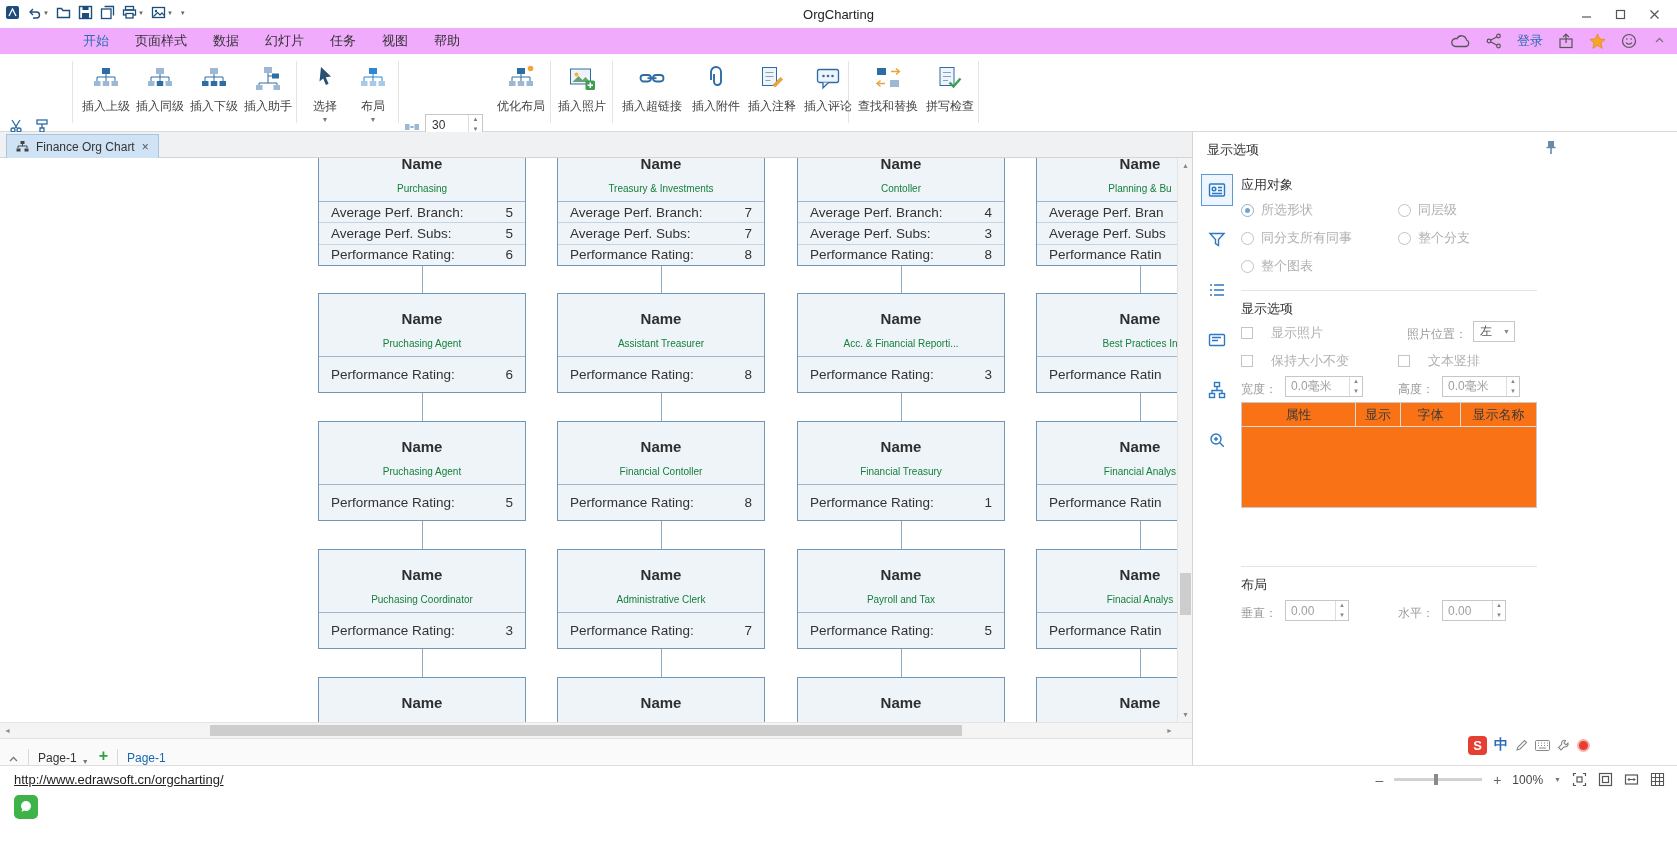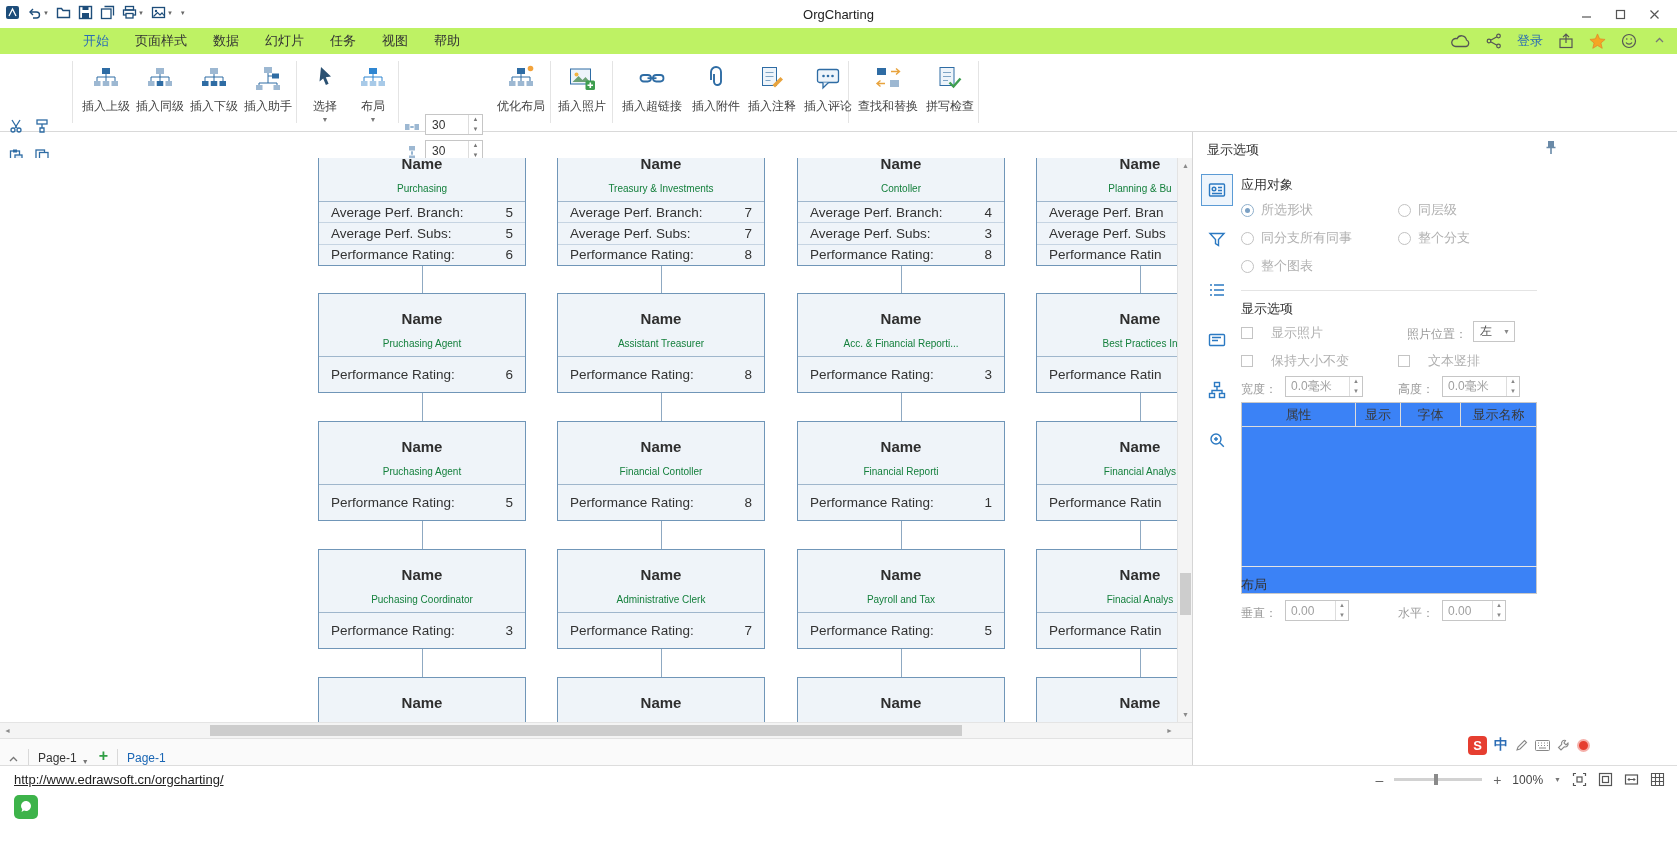--- a/index.html
+++ b/index.html
@@ -11,21 +11,21 @@
 
 .titlebar{position:absolute;left:0;top:0;width:1677px;height:28px;background:#fff}
 .qat{position:absolute;left:5px;top:5px;display:flex;align-items:center;gap:7px}
 .qat .qbtn{display:flex;align-items:center;gap:1px}
 .qat .qcaret{font-size:6px;color:#666}
 .app-title{position:absolute;left:0;top:0;width:100%;height:28px;display:flex;align-items:center;justify-content:center;font-size:13px;color:#222}
 .win-controls{position:absolute;right:6px;top:0;height:28px;display:flex;align-items:center}
 .win-btn{width:34px;height:28px;display:flex;align-items:center;justify-content:center}
 
 
-.menubar{position:absolute;left:0;top:28px;width:1677px;height:26px;background:#bef264}
+.menubar{position:absolute;left:0;top:28px;width:1677px;height:26px;background:#f0abfc}
 .menu-tabs{position:absolute;left:70px;top:0;height:26px;display:flex}
 .menu-tab{padding:0 13px;height:26px;line-height:26px;font-size:13px;color:#333;white-space:nowrap}
 .menu-tab.active{color:#2b6cb5}
 .menu-right{position:absolute;right:40px;top:0;height:26px;display:flex;align-items:center;gap:15px}
 .login-link{color:#2b6cb5;font-size:13px}
 .collapse-caret{position:absolute;right:12px;top:7px}
 
 
 .ribbon{position:absolute;left:0;top:54px;width:1677px;height:78px;background:#fff;border-bottom:1px solid #d9d9d9}
 .rdiv{position:absolute;top:7px;height:62px;width:1px;background:#e4e4e4}
@@ -81,21 +81,21 @@
 .checkbox{width:12px;height:12px;border:1px solid #c4c4c4;background:#fff;flex:none}
 .pdiv{position:absolute;left:48px;width:296px;height:1px;background:#e4e4e4}
 .small-label{position:absolute;font-size:12px;color:#9a9a9a;white-space:nowrap}
 .combo{position:absolute;display:flex;align-items:center;border:1px solid #c6c6c6;background:#fff;height:21px}
 .combo .cv{flex:1;padding-left:6px;font-size:12px;color:#555}
 .combo .ca{width:15px;text-align:center;color:#888;font-size:7px}
 .numbox{position:absolute;display:flex;border:1px solid #c6c6c6;background:#fff;height:21px}
 .numbox .nv{flex:1;display:flex;align-items:center;padding-left:5px;font-size:12px;color:#9f9f9f}
 .numbox .arrows{width:13px;border-left:1px solid #ddd;display:flex;flex-direction:column}
 .numbox .arrows span{flex:1;font-size:6px;line-height:9px;text-align:center;color:#888}
-.attr-table{position:absolute;left:48px;top:270px;width:296px;height:192px;border:1px solid #c9c9c9;background:#3b82f6}
+.attr-table{position:absolute;left:48px;top:270px;width:296px;height:106px;border:1px solid #c9c9c9;background:#f97316}
 .attr-head{display:flex;height:24px;border-bottom:1px solid #dcdcdc}
 .th{border-right:1px solid #dcdcdc;display:flex;align-items:center;justify-content:center;font-size:13px;color:#3a3a3a}
 .th:last-child{border-right:none;flex:1}
 
 
 .pagebar{position:absolute;left:0;top:738px;width:1192px;height:27px;background:#fafafa;border-top:1px solid #e2e2e2;display:flex;align-items:flex-end}
 .pb-sep{width:1px;height:16px;background:#d9d9d9;margin:0 9px}
 .pb-label{font-size:12px;color:#333}
 .pb-caret{font-size:7px;color:#777;margin-left:5px}
 .pb-add{color:#2f9e44;font-size:16px;font-weight:bold;margin-left:10px}
@@ -486,20 +486,34 @@
           <svg width="26" height="26" viewBox="0 0 26 26">
             <rect x="3" y="2.5" width="14" height="18" fill="#eef4fa" stroke="#2e6ca4"></rect>
             <path d="M6 7.5h8 M6 11.5h8 M6 15.5h5" stroke="#7ea4c4"></path>
             <path d="M12.5 17.5 L16.5 21.5 L23.5 13.5" fill="none" stroke="#3e9e4f" stroke-width="2.4"></path>
           </svg>
         </span>
       <span class="lb">拼写检查</span>
     </div>
   </div>
 
+  <div class="tabbar">
+    <div class="doctab">
+      <span>
+          <svg width="13" height="13" viewBox="0 0 13 13">
+            <rect x="4.5" y="1" width="4" height="3" fill="#444"></rect>
+            <path d="M6.5 4v2 M2 6h9 M2 6v2 M11 6v2" stroke="#444" fill="none"></path>
+            <rect x="0.5" y="8.5" width="4" height="3" fill="#444"></rect>
+            <rect x="8.5" y="8.5" width="4" height="3" fill="#444"></rect>
+          </svg>
+        </span>
+      <span>Finance Org Chart</span>
+      <span class="close">×</span>
+    </div>
+  </div>
 
   <div class="canvas">
       <div class="org-node" style="left: 318px; top: -20px; width: 208px; height: 128px;">
         <div class="org-name">Name</div>
         <div class="org-title">Purchasing</div>
         <div class="org-stats">
           <div class="org-stat">
             <span class="sl">Average Perf. Branch:</span>
             <span class="sv">5</span>
           </div>
@@ -630,21 +644,21 @@
         <div class="org-stats">
           <div class="org-stat">
             <span class="sl">Performance Rating:</span>
             <span class="sv">3</span>
           </div>
         </div>
       </div>
       <div class="org-conn" style="left: 901px; top: 235px; height: 28px;"></div>
       <div class="org-node" style="left: 797px; top: 263px; width: 208px; height: 100px;">
         <div class="org-name">Name</div>
-        <div class="org-title">Financial Reporti</div>
+        <div class="org-title">Financial Treasury</div>
         <div class="org-stats">
           <div class="org-stat">
             <span class="sl">Performance Rating:</span>
             <span class="sv">1</span>
           </div>
         </div>
       </div>
       <div class="org-conn" style="left: 901px; top: 363px; height: 28px;"></div>
       <div class="org-node" style="left: 797px; top: 391px; width: 208px; height: 100px;">
         <div class="org-name">Name</div>

